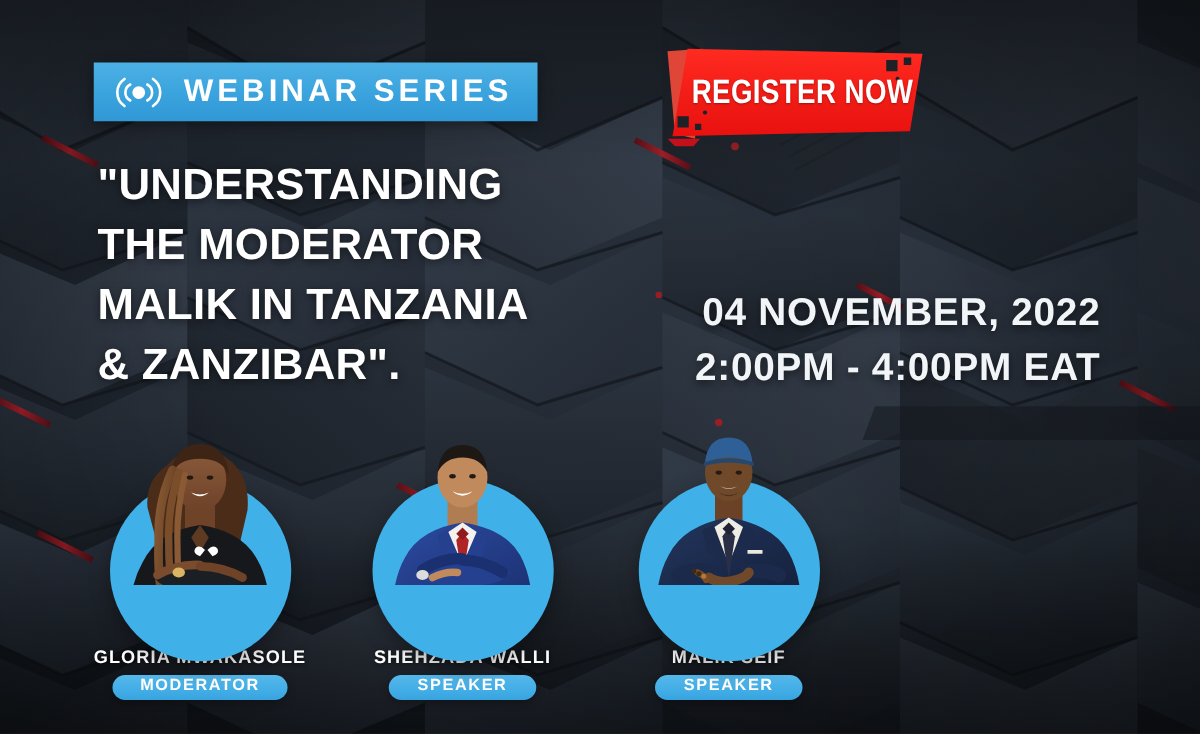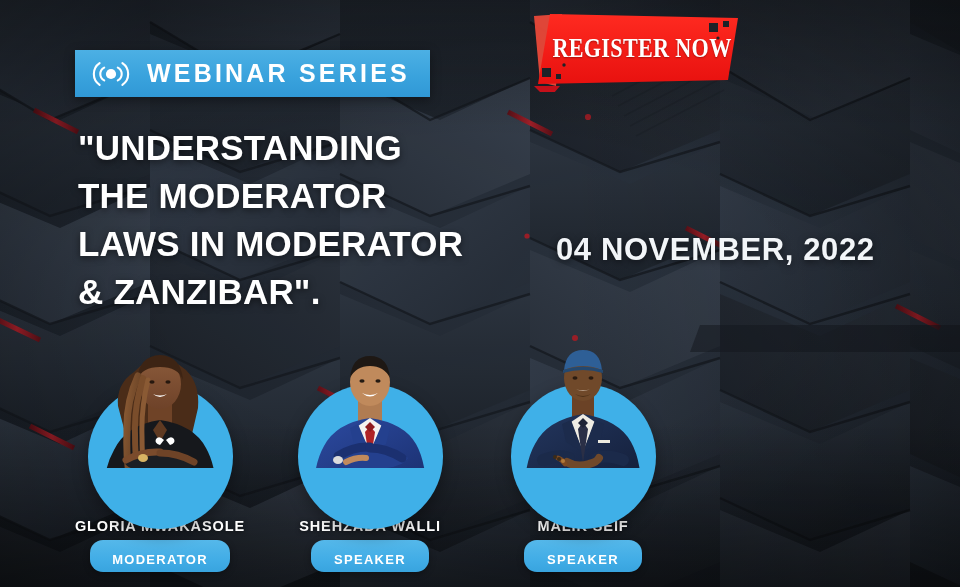--- a/index.html
+++ b/index.html
@@ -31,21 +31,21 @@
     display:flex; align-items:center; padding-left:16px; gap:16px;
     box-shadow:0 3px 10px rgba(0,0,0,.38);
   }
   .wb-icon { width:40px; height:34px; flex:0 0 auto; }
   .wb-text {
     color:#ffffff; font-size:25px; font-weight:bold; letter-spacing:3.2px;
     line-height:1; white-space:nowrap;
   }
 
   
-  .register-wrap { position:absolute; left:520px; top:8px; width:230px; height:84px;font-family:Liberation Serif, serif; }
+  .register-wrap { position:absolute; left:520px; top:33px; width:230px; height:84px; }
   .register-wrap svg { display:block; }
   .register-label {
     position:absolute; left:47px; top:22px; width:150px; height:36px;
     display:flex; align-items:center; justify-content:center;
     color:#fff; font-size:27px; font-weight:bold; letter-spacing:.4px;
     transform:scaleX(.82); transform-origin:center;
     white-space:nowrap; text-shadow:0 1px 2px rgba(80,0,0,.45);
   }
 
   
@@ -76,21 +76,21 @@
   }
   .sp-art { position:absolute; left:0; top:-42px; width:160px; height:178px; }
   .sp-art svg { display:block; }
   .sp-name {
     margin-top:8px; color:#ffffff; font-size:14.5px; font-weight:bold;
     letter-spacing:.9px; white-space:nowrap;
     text-shadow:0 1px 4px rgba(0,0,0,.6);
   }
   .sp-role {
     margin:6px auto 0; display:inline-block; min-width:118px;
-    padding:12px 22px 5px; border-radius:13px;
+    padding:0 22px 5px; border-radius:13px;
     background:linear-gradient(180deg,#55b8ea 0%,#42ade6 60%,#38a4df 100%);
     color:#ffffff; font-size:13px; font-weight:bold; letter-spacing:1.3px;
     box-shadow:0 2px 7px rgba(0,0,0,.33);
     text-align:center;
   }
 </style>
 </head>
 <body>
 
 <div id="stage">
@@ -265,26 +265,27 @@
       <rect x="36" y="66" width="5" height="5" fill="#1d2228"></rect>
       <circle cx="44" cy="57" r="1.7" fill="#1d2228"></circle>
       <circle cx="198" cy="30" r="1.6" fill="#1d2228"></circle>
     </svg>
     <span class="register-label">REGISTER NOW</span>
   </div>
 
   <div class="title-block">
     <div class="title-line">"UNDERSTANDING</div>
     <div class="title-line">THE MODERATOR</div>
-    <div class="title-line">LAWS IN MODERATOR</div>
+    <div class="title-line">MALIK IN TANZANIA</div>
     <div class="title-line">&amp; ZANZIBAR".</div>
   </div>
 
   <div class="date-block">
     <div class="date-line">04 NOVEMBER, 2022</div>
+    <div class="date-line">2:00PM - 4:00PM EAT</div>
   </div>
 
   <div class="speakers">
 
     <div class="speaker" style="left:45px; top:0;">
       <div class="sp-photo">
         <div class="sp-circle"></div>
         <div class="sp-art">
           <svg viewBox="0 0 160 178" xmlns="http://www.w3.org/2000/svg">
             <defs>

